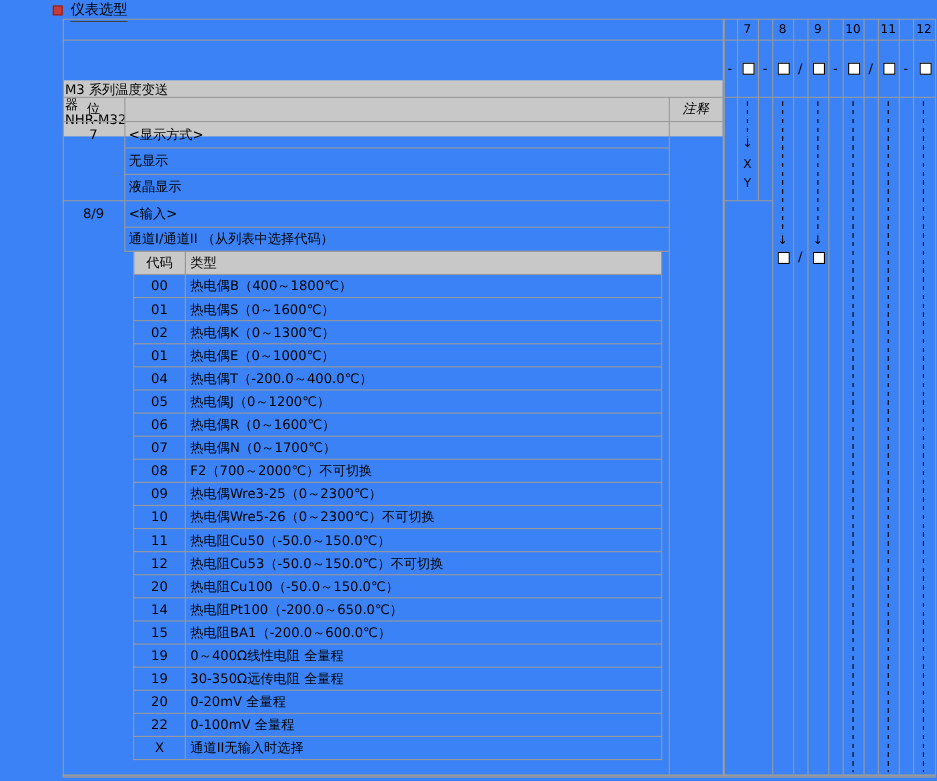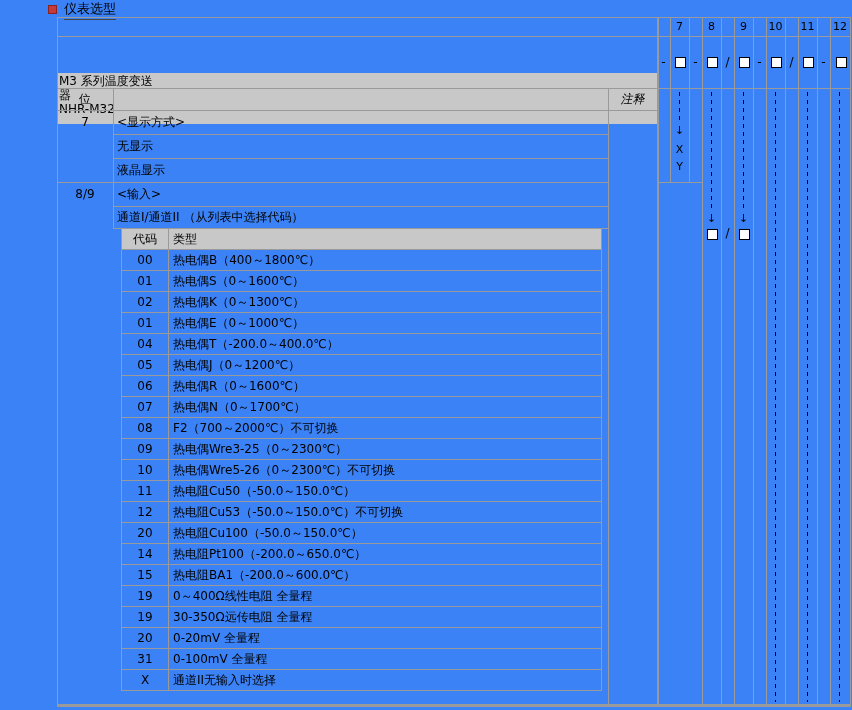--- a/index.html
+++ b/index.html
@@ -219,21 +219,21 @@
       <td class="code-col">19</td>
       <td>30-350Ω远传电阻 全量程</td>
     </tr>
 
     <tr>
       <td class="code-col">20</td>
       <td>0-20mV 全量程</td>
     </tr>
 
     <tr>
-      <td class="code-col">31</td>
+      <td class="code-col">22</td>
       <td>0-100mV 全量程</td>
     </tr>
 
     <tr>
       <td class="code-col">X</td>
       <td>通道II无输入时选择</td>
     </tr>
   </tbody>
   </table>
 

